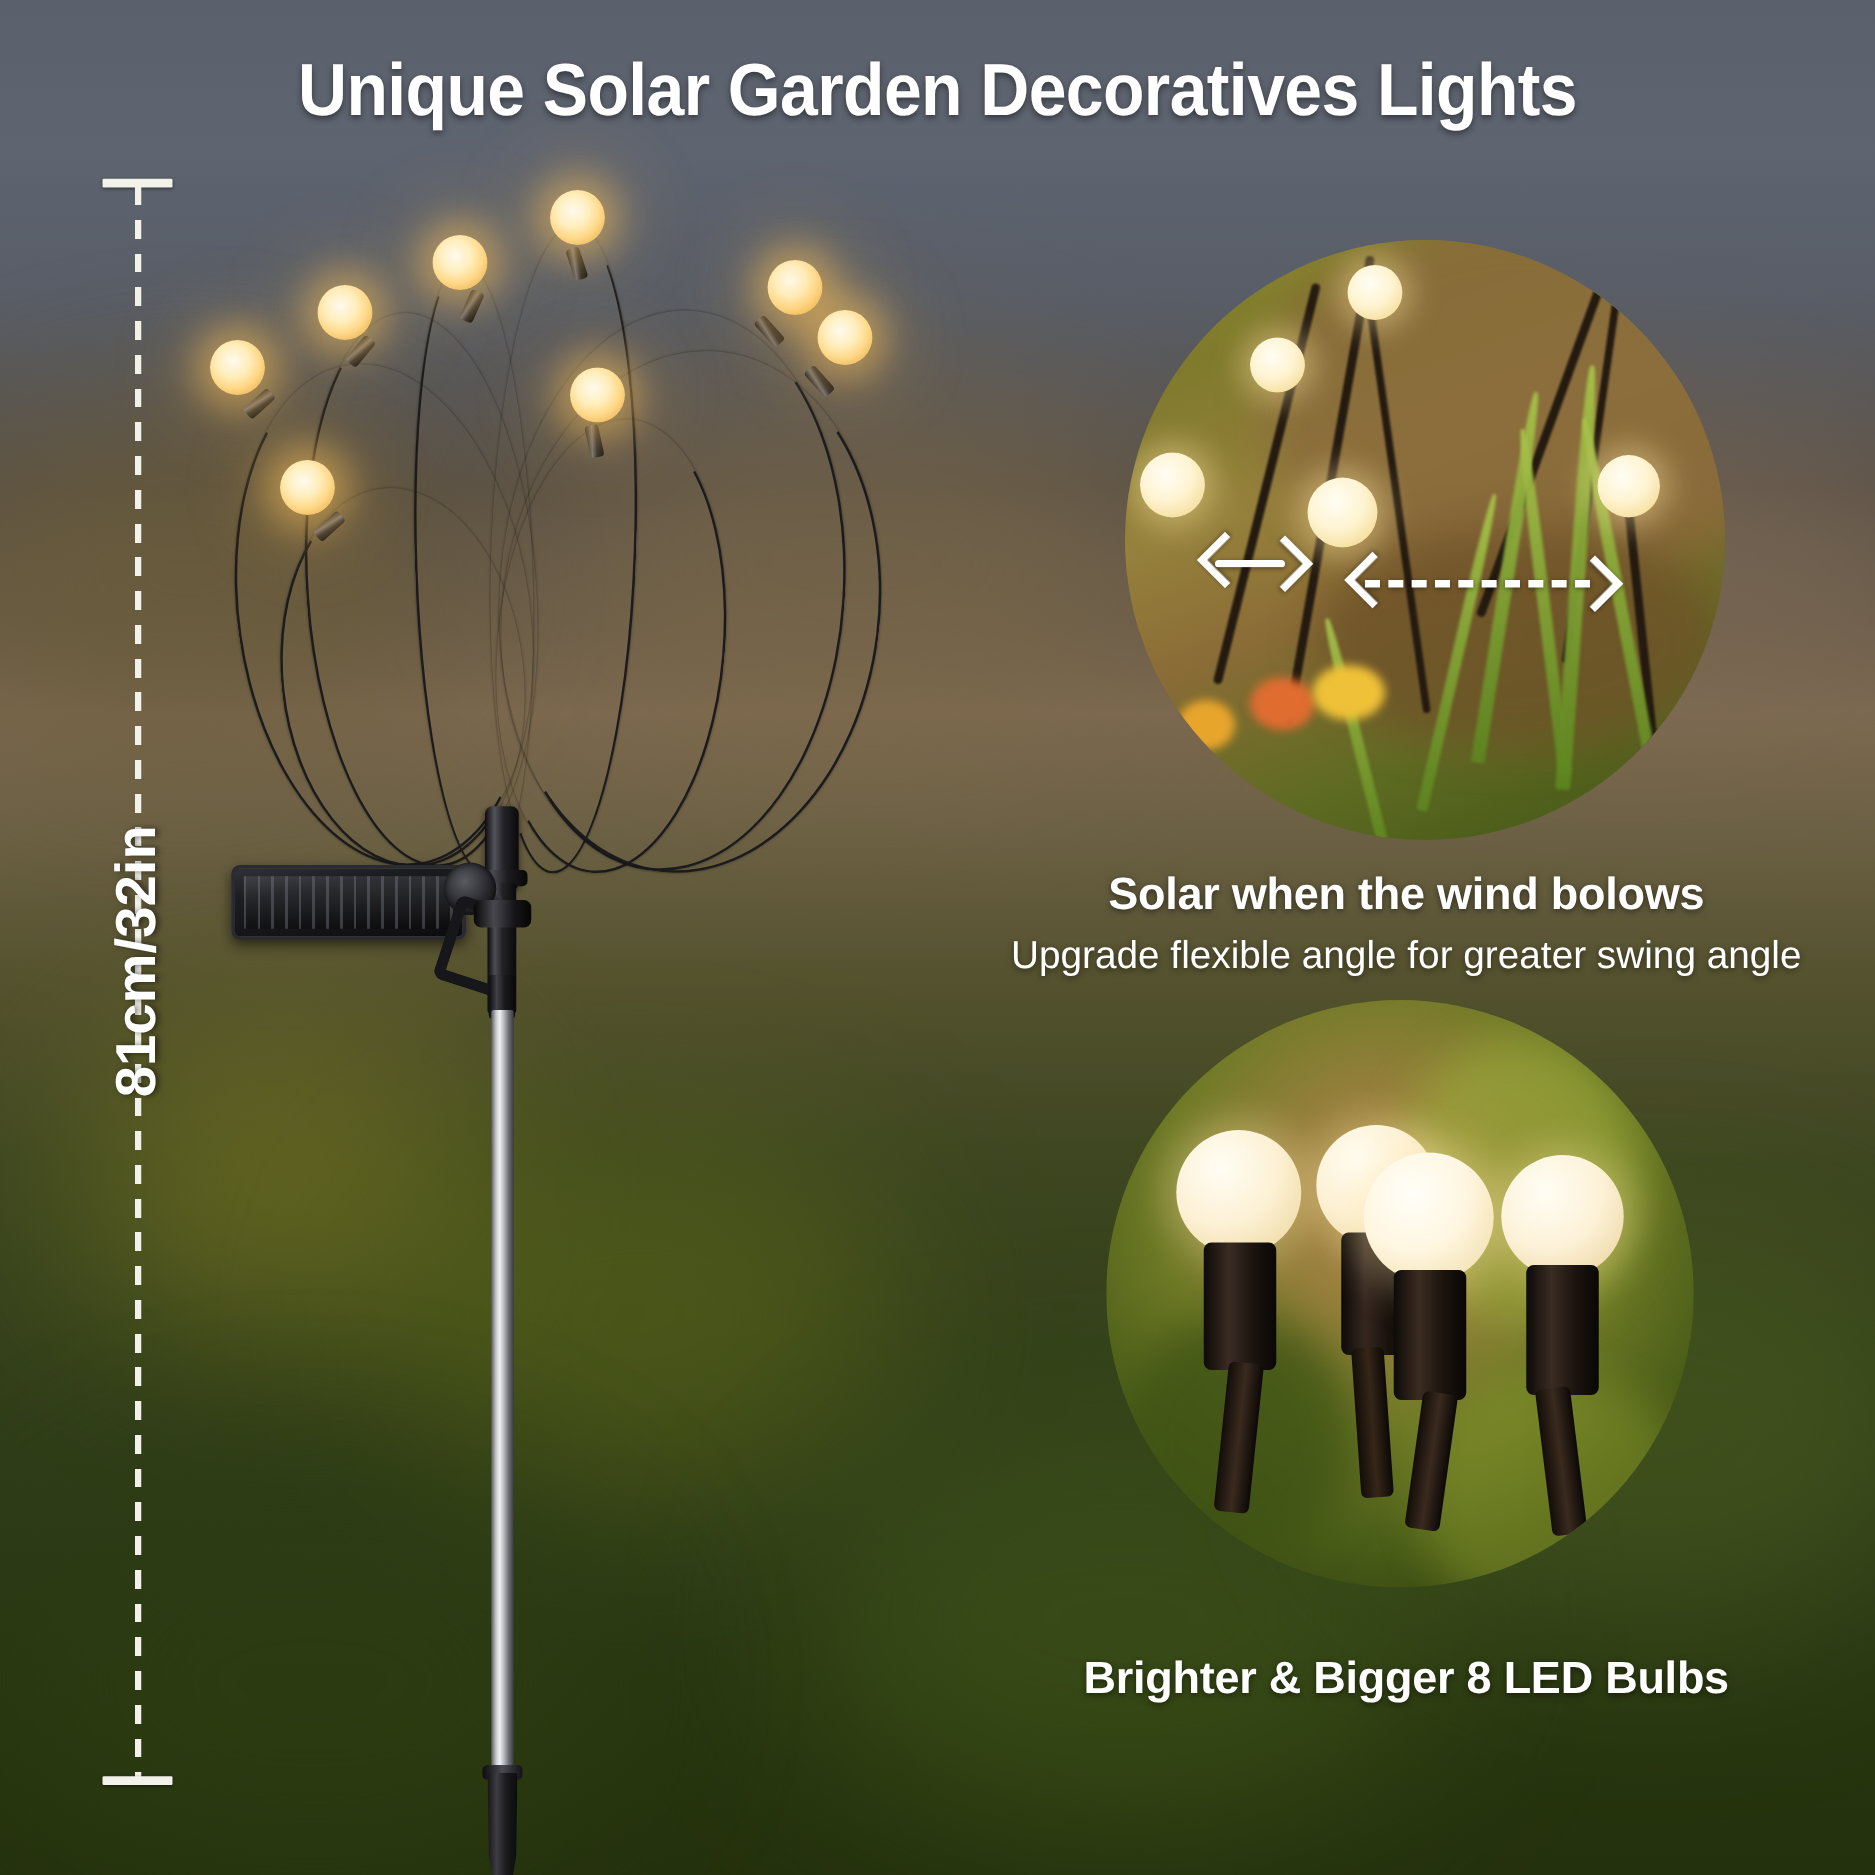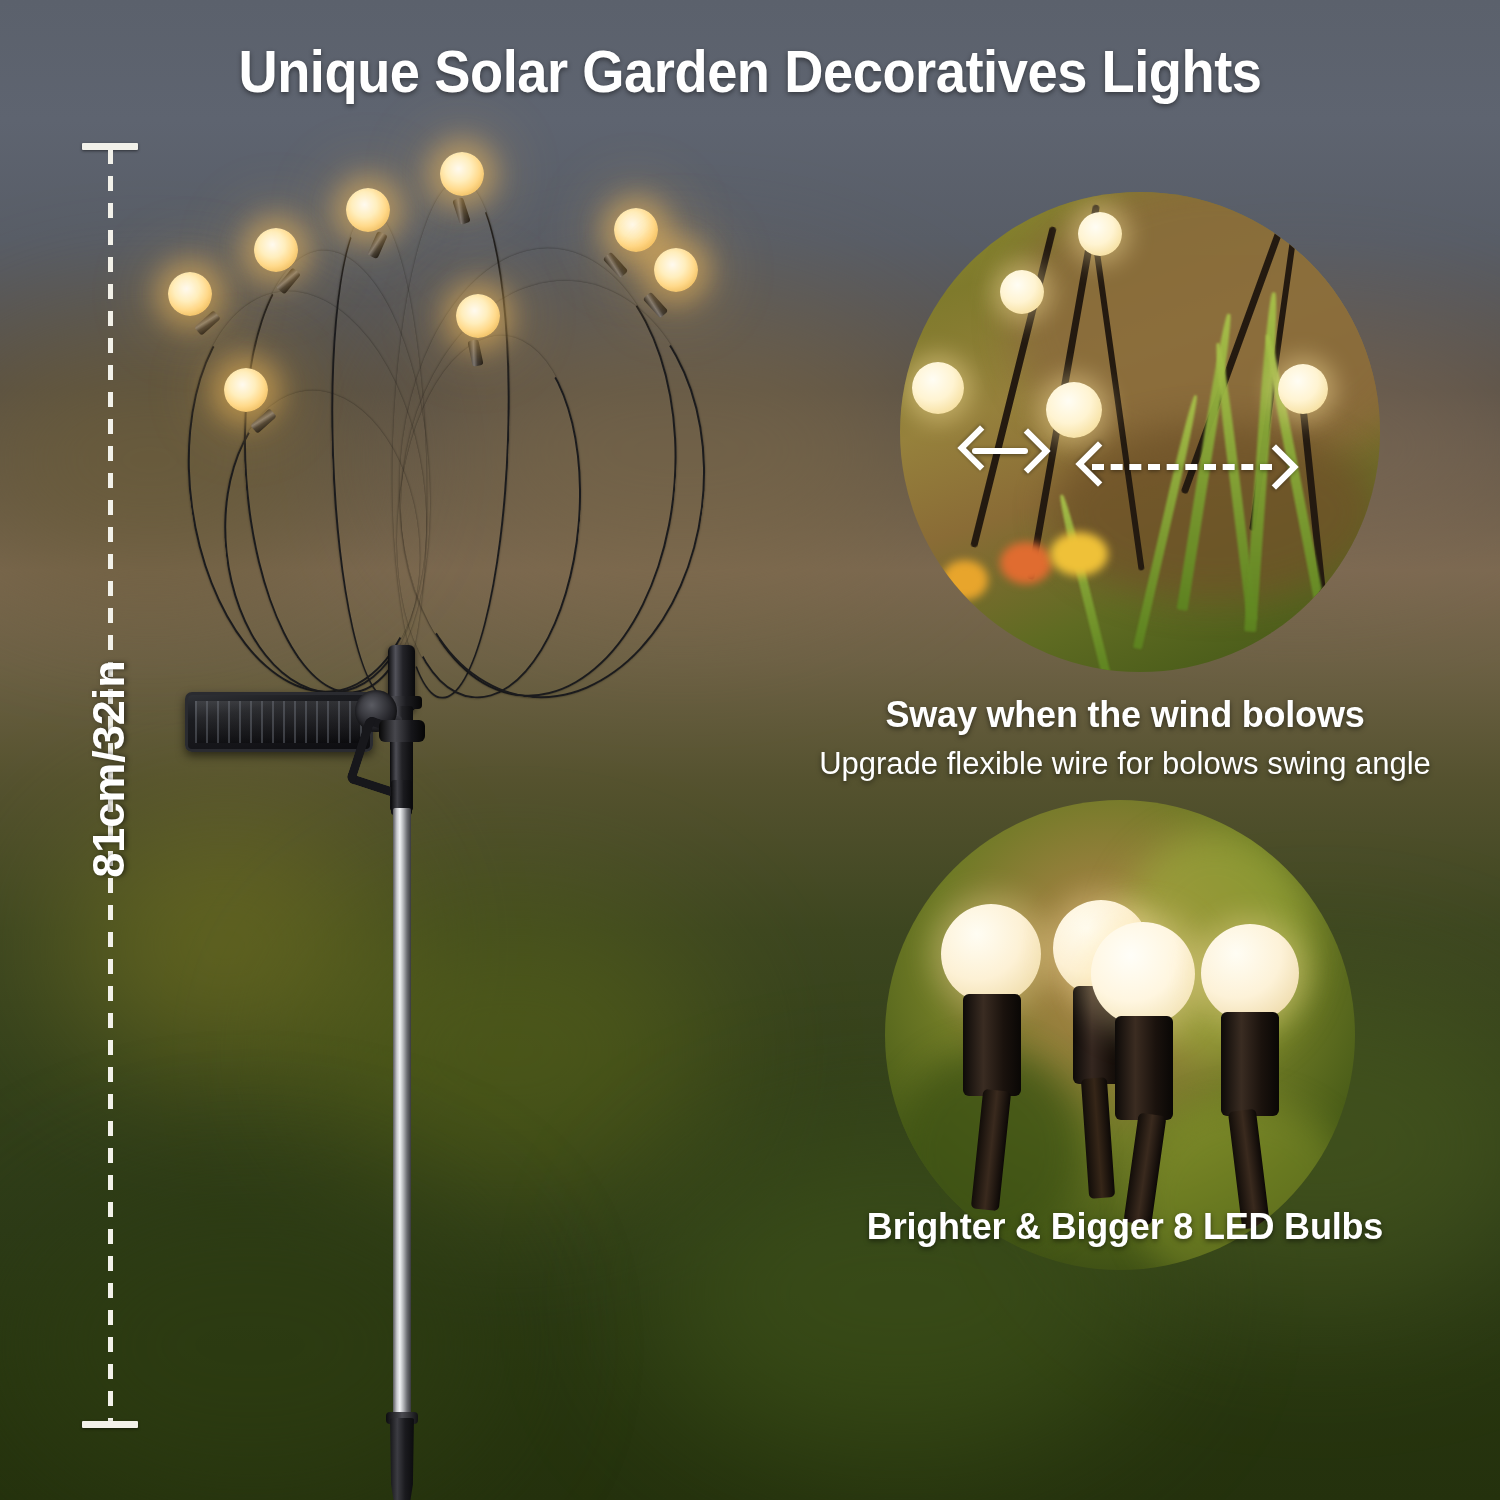--- a/index.html
+++ b/index.html
@@ -113,21 +113,21 @@
   .head{position:absolute;width:26px;height:26px;border-top:6px solid #fff;border-right:6px solid #fff;
     filter:drop-shadow(0 1px 2px rgba(0,0,0,.45));}
   .head.r{transform:rotate(45deg);}
   .head.l{transform:rotate(-135deg);}
 
   
   .cap-block{position:absolute;left:760px;width:730px;text-align:center;color:#fff;}
   .cap-h{font-size:36px;font-weight:bold;letter-spacing:-0.2px;text-shadow:0 2px 5px rgba(0,0,0,.5);}
   .cap-s{font-size:31px;margin-top:8px;line-height:1.28;text-shadow:0 2px 5px rgba(0,0,0,.5);}
   .cap-1{top:694px;}
-  .cap-2{top:1206px;}
+  .cap-2{top:1321px;}
 </style>
 </head>
 <body>
 
 <div id="stage">
 
   <div class="bg">
     <div class="bg-base" style="position:absolute;inset:0;"></div>
     <div class="bg-blob" style="left:-60px;top:330px;width:420px;height:260px;background:#6a5c38;"></div>
     <div class="bg-blob" style="left:420px;top:300px;width:520px;height:300px;background:#7d6a48;opacity:.55;"></div>
@@ -226,22 +226,22 @@
       <div class="arrow-line" style="left:72px;top:256px;width:56px;"></div>
       <div class="head r" style="left:112px;top:243px;"></div>
 
       <div class="head l" style="left:182px;top:256px;"></div>
       <div class="arrow-dashed" style="left:192px;top:272px;width:180px;"></div>
       <div class="head r" style="left:360px;top:259px;"></div>
     </div>
   </div>
 
   <div class="cap-block cap-1">
-    <div class="cap-h">Sway when the wind bolows</div>
-    <div class="cap-s">Upgrade flexible wire for bolows swing angle</div>
+    <div class="cap-h">Solar when the wind bolows</div>
+    <div class="cap-s">Upgrade flexible angle for greater swing angle</div>
   </div>
 
   <div class="circle c-bot">
     <div class="scene" style="background:radial-gradient(circle at 48% 34%,#b08a4e 0%,#967f3c 22%,#6f7a26 46%,#4a5d18 70%,#27350e 100%);">
       <div class="blob" style="left:230px;top:30px;width:200px;height:230px;background:#9aa83a;opacity:.65;"></div>
       <div class="blob" style="left:10px;top:250px;width:190px;height:200px;background:#3e5214;opacity:.8;"></div>
       <div class="blob" style="left:250px;top:300px;width:220px;height:200px;background:#8c9a2c;opacity:.45;"></div>
 
       <div style="position:absolute;left:56px;top:104px;">
         <div style="width:100px;height:100px;border-radius:50%;background:radial-gradient(circle at 36% 30%,#fffdf3 0%,#fdf1d5 48%,#f1dfaf 80%,#e2cc96 100%);box-shadow:0 0 28px 10px rgba(255,230,165,.32);"></div>

